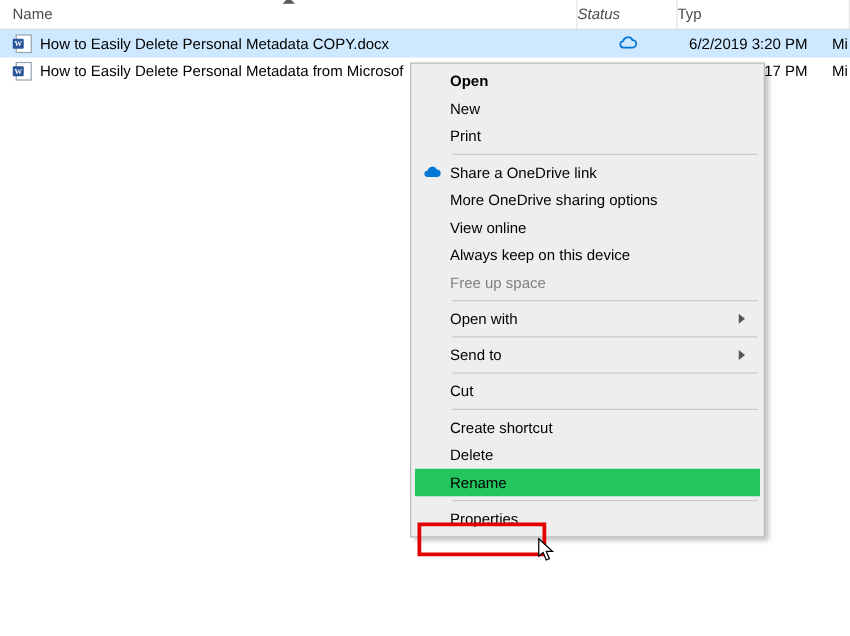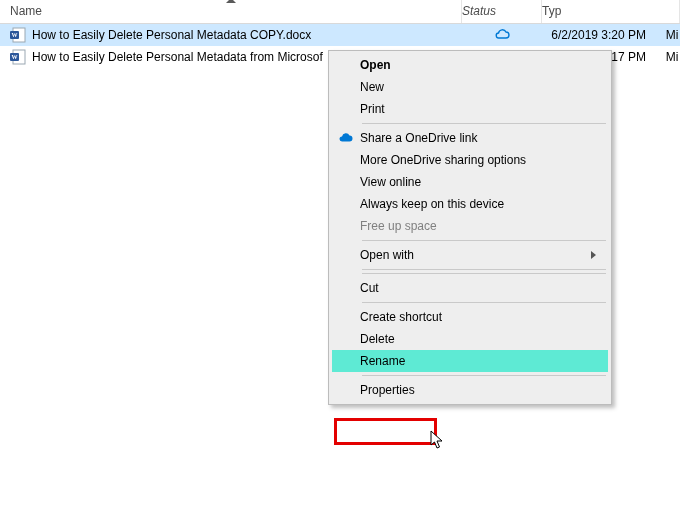--- a/index.html
+++ b/index.html
@@ -81,21 +81,21 @@
   }
   .menu-item {
     height: 22px;
     display: flex;
     align-items: center;
     padding-left: 28px;
     position: relative;
     font-size: 12px;
     color: #000;
   }
-  .menu-item.hover { background: #5eead4; }
+  .menu-item.hover { background: #22c55e; }
   .menu-item.disabled { color: #808080; }
   .menu-sep {
     height: 1px;
     margin: 3px 2px 3px 30px;
     background: #c9c9c9;
   }
   .submenu-arrow {
     position: absolute;
     right: 12px;
     top: 50%;
@@ -199,20 +199,24 @@
     </div>
   <div class="menu-item disabled">
       <span>Free up space</span>
     </div>
   <div class="menu-sep"></div>
   <div class="menu-item">
     <span>Open with</span>
     <span class="submenu-arrow"></span>
   </div>
   <div class="menu-sep"></div>
+  <div class="menu-item">
+    <span>Send to</span>
+    <span class="submenu-arrow"></span>
+  </div>
   <div class="menu-sep"></div>
   <div class="menu-item">
       <span>Cut</span>
     </div>
   <div class="menu-sep"></div>
   <div class="menu-item">
       <span>Create shortcut</span>
     </div>
   <div class="menu-item">
       <span>Delete</span>

